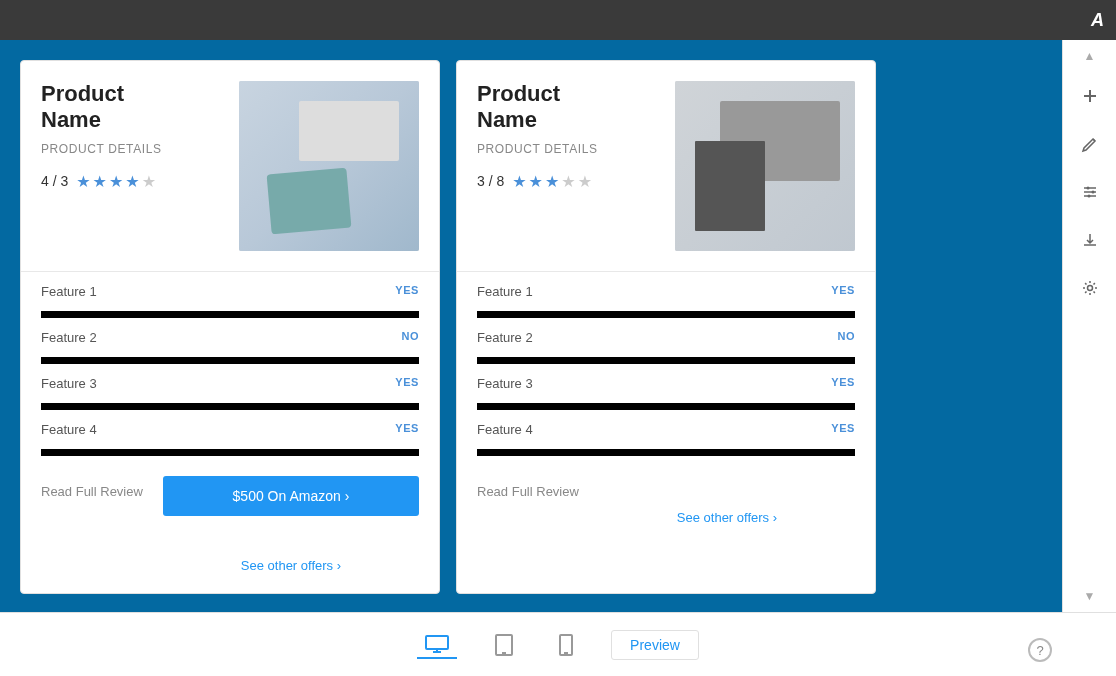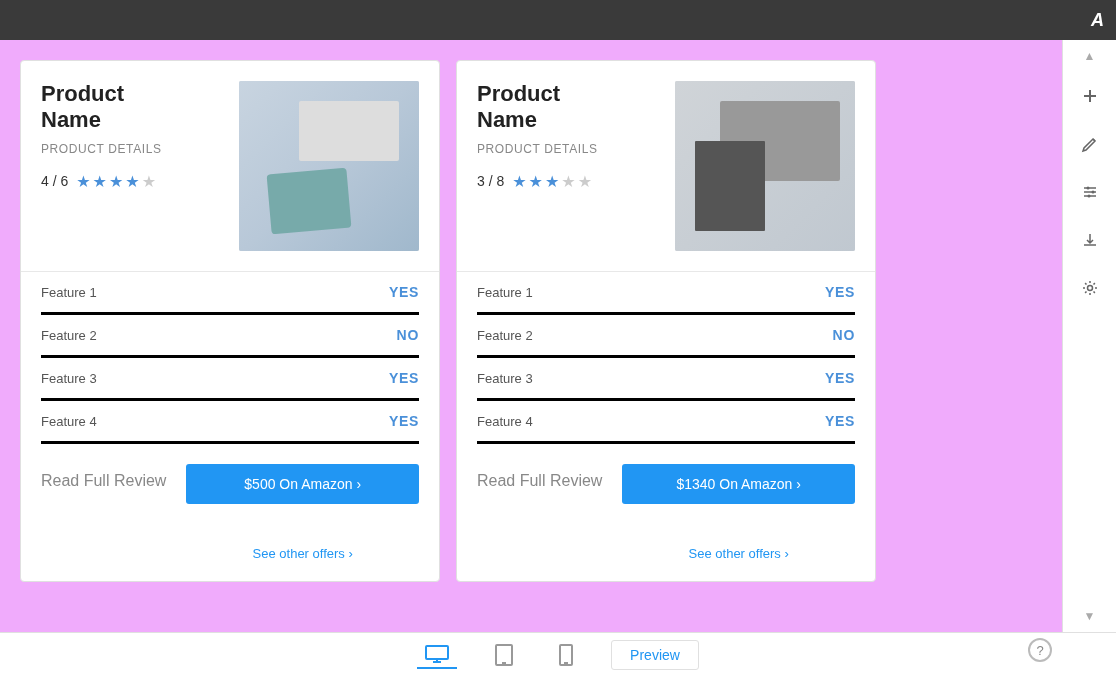--- a/index.html
+++ b/index.html
@@ -35,21 +35,21 @@
       display: flex;
       flex: 1;
       overflow: hidden;
     }
 
     
     .content-area {
       flex: 1;
       overflow-y: auto;
       padding: 20px;
-      background: #f0abfc;
+      background: #0369a1;
     }
 
     
     .content-area::-webkit-scrollbar {
       width: 12px;
     }
     .content-area::-webkit-scrollbar-track {
       background: #e0e0e0;
     }
     .content-area::-webkit-scrollbar-thumb {
@@ -149,47 +149,47 @@
     
     .features-section {
       border-top: 1px solid #e8e8e8;
       margin-top: 10px;
       padding: 0 20px;
     }
 
     .feature-row {
       display: flex;
       justify-content: space-between;
-      align-items: flex-end;
+      align-items: flex-start;
       padding: 12px 0;
-      border-bottom: 3px solid #000000;
+      border-bottom: 7px solid #000000;
       font-size: 13px;
       color: #555;
     }
 
     .feature-name {}
 
     .feature-value {
-      font-size: 14px;
+      font-size: 11px;
       font-weight: bold;
       letter-spacing: 0.05em;
     }
     .feature-value.yes { color: #4a90d9; }
     .feature-value.no { color: #4a90d9; }
 
     
     .action-section {
       display: flex;
       align-items: flex-start;
       padding: 20px 20px 0 20px;
       gap: 20px;
     }
 
     .read-review-link {
-      font-size: 16px;
+      font-size: 13px;
       color: #888;
       text-decoration: none;
       font-weight: 500;
       margin-top: 8px;
       white-space: nowrap;
       cursor: pointer;
     }
 
     .buy-section {
       display: flex;
@@ -238,21 +238,21 @@
       display: flex;
       align-items: center;
       justify-content: center;
       cursor: pointer;
       color: #666;
       font-size: 16px;
     }
 
     
     .bottom-toolbar {
-      height: 44px;
+      height: 64px;
       background: white;
       border-top: 1px solid #e0e0e0;
       display: flex;
       align-items: center;
       justify-content: center;
       gap: 30px;
       flex-shrink: 0;
     }
 
     .toolbar-icon {
@@ -390,21 +390,21 @@
 
       <div class="product-card">
         <div class="card-top">
           <div class="card-info">
             <div class="product-name">
               <span>Product</span><br>
               <span>Name</span>
             </div>
             <div class="product-details">PRODUCT DETAILS</div>
             <div class="rating-row">
-              <span class="rating-text">4 / 6</span>
+              <span class="rating-text">4 / 3</span>
               <div class="stars">
                 <span class="star filled">★</span>
                 <span class="star filled">★</span>
                 <span class="star filled">★</span>
                 <span class="star filled">★</span>
                 <span class="star empty">★</span>
               </div>
             </div>
           </div>
           <div class="product-image product-image-1">
@@ -479,21 +479,20 @@
           </div>
           <div class="feature-row">
             <span class="feature-name">Feature 4</span>
             <span class="feature-value yes">YES</span>
           </div>
         </div>
 
         <div class="action-section">
           <a class="read-review-link">Read Full Review</a>
           <div class="buy-section">
-            <button class="amazon-btn">$1340 On Amazon ›</button>
             <a class="see-offers-link">See other offers ›</a>
           </div>
         </div>
       </div>
 
     </div>
   </div>
 
   <div class="right-sidebar">
     <div class="scroll-arrows">

